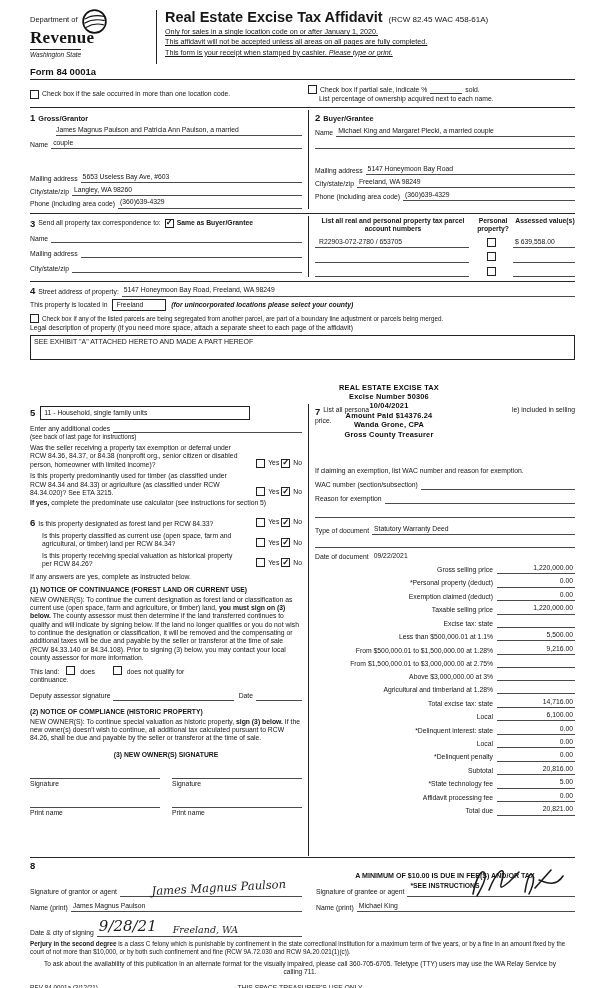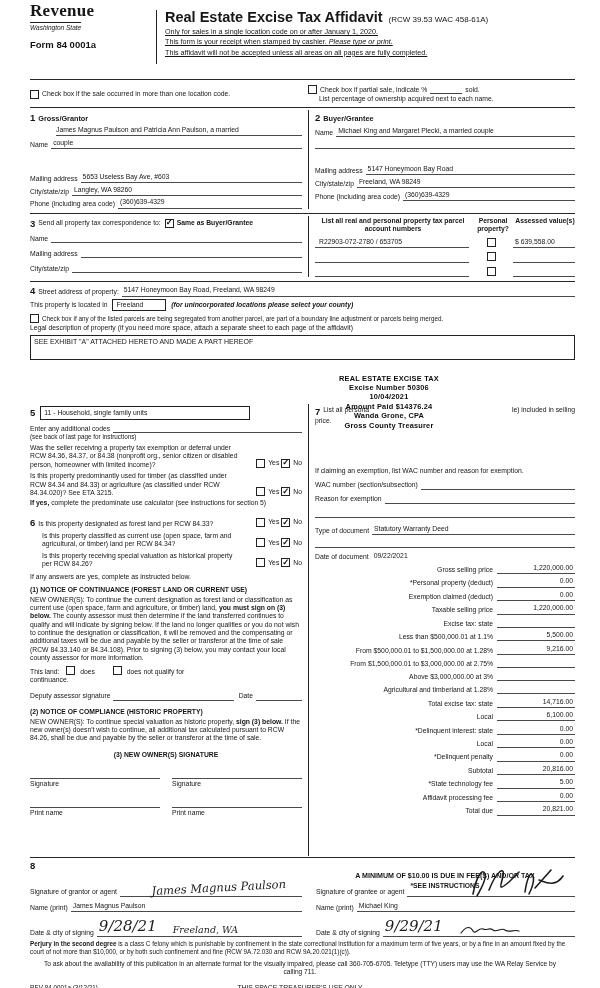--- a/index.html
+++ b/index.html
@@ -53,21 +53,21 @@
   .pt-c2{width:44px;flex:none;text-align:center;}
   .pt-c3{width:60px;flex:none;text-align:center;}
   .pt-row{display:flex;align-items:flex-end;margin-top:4.5px;}
   .pt-row .pt-c1{border-bottom:1px solid #4a4a4a;text-align:left;min-height:9px;padding-left:4px;}
   .pt-row .pt-c3{border-bottom:1px solid #4a4a4a;text-align:left;min-height:9px;font-size:6.8px;padding-left:2px;}
   
   .s4line{display:flex;align-items:flex-end;margin-top:2.5px;padding:0 25px 0 30px;}
   .sel-box{border:1px solid #222;padding:1px 22px 1px 3px;margin:0 5px;flex:none;}
   .legal-box{margin:2px 25px 0 30px;border:1px solid #222;height:19px;padding:2px 3px;font-size:7px;}
   .stamp-gap{position:relative;height:44px;}
-  .stamp{position:absolute;left:303px;top:14px;width:172px;z-index:5;text-align:center;
+  .stamp{position:absolute;left:303px;top:23px;width:172px;z-index:5;text-align:center;
          font-weight:bold;font-size:7.4px;line-height:1.27;letter-spacing:.2px;color:#0d0d0d;}
   
   .lower{height:452px;}
   .code-box{border:1px solid #222;width:202px;padding:2px 3px;flex:none;margin-left:2px;}
   .qrow{display:flex;align-items:flex-end;margin-top:3.5px;}
   .qtext{flex:1;padding-right:4px;}
   .yn{flex:none;width:60px;display:flex;align-items:center;justify-content:flex-end;gap:2px;padding-bottom:1px;}
   .yn .cb{margin-right:1px;}
   .ind12{margin-left:12px;}
   .para{margin-top:2px;}
@@ -99,33 +99,42 @@
   .rev-left{position:absolute;left:30px;font-size:6.3px;}
   .rev-center{position:absolute;left:0;right:0;text-align:center;font-size:6.8px;}
 </style>
 </head>
 <body>
 
 <div class="page">
 
   <div class="header">
     <div class="logo-col">
+      <div class="logo-row">
+        <span class="dept-of">Department of</span>
+        <svg class="logo" viewBox="0 0 32 32">
+          <circle cx="16" cy="16" r="13.5" fill="none" stroke="#111" stroke-width="2"></circle>
+          <path d="M5 13 Q14 7 28 10" fill="none" stroke="#111" stroke-width="1.3"></path>
+          <path d="M4 18 Q15 12 28 15" fill="none" stroke="#111" stroke-width="1.3"></path>
+          <path d="M6 23 Q16 17 27 20" fill="none" stroke="#111" stroke-width="1.3"></path>
+        </svg>
+      </div>
       <div class="revenue">Revenue</div>
       <div><span class="wa-state">Washington State</span></div>
       <div class="form-num">Form 84 0001a</div>
     </div>
     <div class="hvline"></div>
     <div class="title-col">
       <div>
         <span class="form-title">Real Estate Excise Tax Affidavit</span>
-        <span class="rcw-ref">(RCW 39.53 WAC 458-61A)</span>
+        <span class="rcw-ref">(RCW 82.45 WAC 458-61A)</span>
       </div>
       <div class="hnote">Only for sales in a single location code on or after January 1, 2020.</div>
+      <div class="hnote">This affidavit will not be accepted unless all areas on all pages are fully completed.</div>
       <div class="hnote"><span>This form is your receipt when stamped by cashier. </span><span class="it">Please type or print.</span></div>
-      <div class="hnote">This affidavit will not be accepted unless all areas on all pages are fully completed.</div>
     </div>
   </div>
 
   <div class="hr"></div>
 
   <div class="top-cbs">
     <div class="tc-left">
       <span class="cb"></span>
       <span>Check box if the sale occurred in more than one location code.</span>
     </div>
@@ -537,29 +546,20 @@
           <span class="fval sigcell">
             <svg class="scrawl" width="112" height="36" viewBox="0 0 112 36">
               <path d="M6 30 C10 10 16 4 18 10 C20 16 12 28 10 32 M22 26 C30 6 38 2 36 12 C34 22 30 28 42 18 L52 8 M58 28 C60 14 64 6 66 12 C68 18 64 26 62 30 M68 24 L84 6 M72 16 C78 18 88 24 96 12" stroke="#1c1c1c" stroke-width="1.6" fill="none" stroke-linecap="round"></path>
             </svg>
           </span>
         </div>
         <div class="frow" style="margin-top:5px;">
           <span class="flabel">Name (print)</span>
           <span class="fval">Michael King</span>
         </div>
-        <div class="frow" style="margin-top:5px;">
-          <span class="flabel">Date &amp; city of signing</span>
-          <span class="fval datecell">
-            <span class="hand hd">9/29/21</span>
-            <svg width="62" height="14" viewBox="0 0 62 14" style="margin-bottom:-2px;">
-              <path d="M2 10 C8 2 12 4 14 8 C16 12 20 4 24 6 C28 8 30 4 34 7 C38 10 42 4 46 7 C50 10 55 6 60 8" stroke="#1c1c1c" stroke-width="1.2" fill="none" stroke-linecap="round"></path>
-            </svg>
-          </span>
-        </div>
       </div>
     </div>
   </div>
 
   <div class="foot-perjury">
     <span class="bold">Perjury in the second degree</span><span> is a class C felony which is punishable by confinement in the state correctional institution for a maximum term of five years, or by a fine in an amount fixed by the court of not more than $10,000, or by both such confinement and fine (RCW 9A.72.030 and RCW 9A.20.021(1)(c)).</span>
   </div>
   <div class="foot-alt">To ask about the availability of this publication in an alternate format for the visually impaired, please call 360-705-6705. Teletype (TTY) users may use the WA Relay Service by calling 711.</div>
   <div class="rev-row">
     <span class="rev-left">REV 84 0001a (3/12/21)</span>

